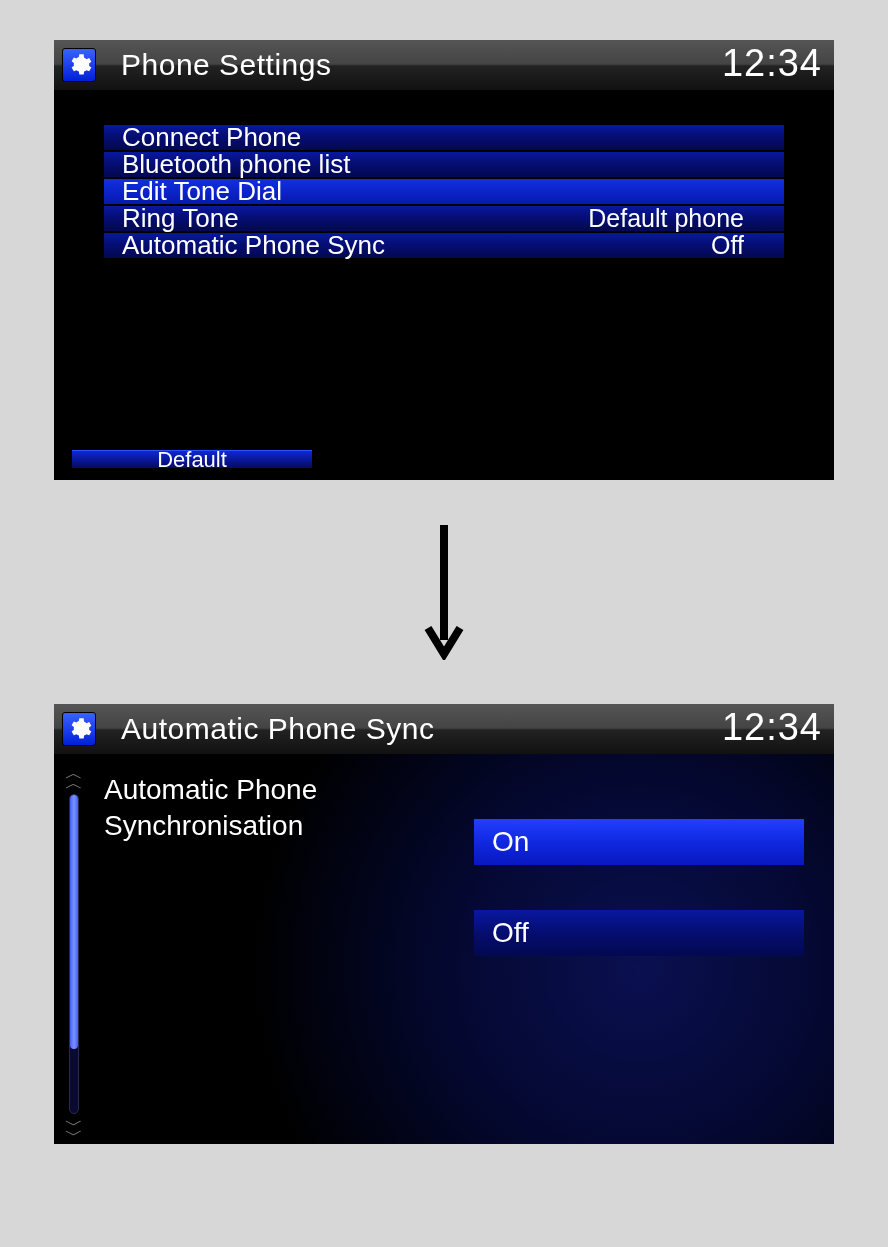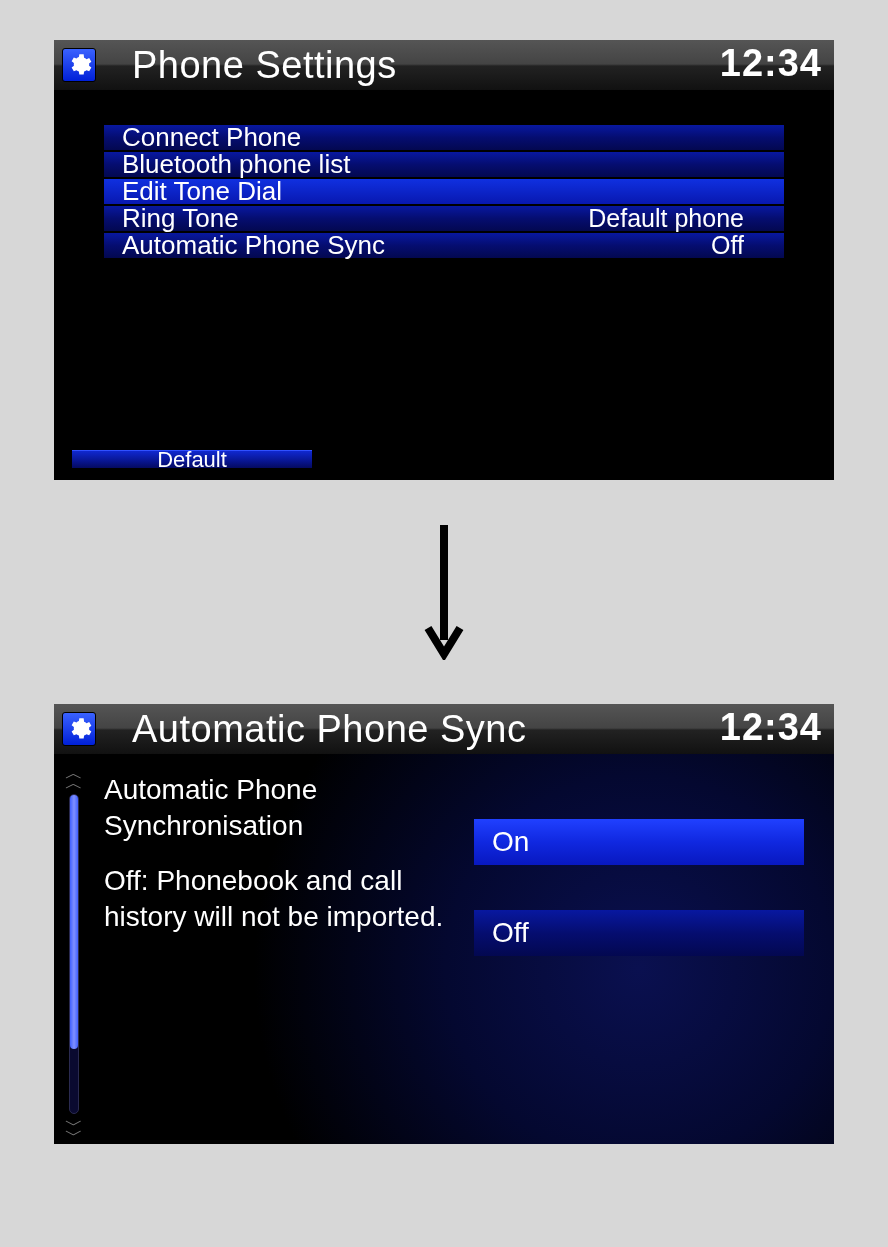--- a/index.html
+++ b/index.html
@@ -35,32 +35,32 @@
       background: linear-gradient(to bottom, #3a62ff 0%, #0020d8 100%);
       border: 1px solid #000;
       display: flex;
       align-items: center;
       justify-content: center;
       border-radius: 3px;
     }
     .gear-box svg { width: 26px; height: 26px; }
     .header-title {
       color: #fff;
+      font-size: 30px;
+      font-weight: normal;
+      margin-left: 25px;
+      letter-spacing: 0.5px;
+    }
+    .clock {
+      position: absolute;
+      right: 12px;
+      top: 2px;
+      color: #fff;
       font-size: 38px;
       font-weight: normal;
-      margin-left: 36px;
-      letter-spacing: 0.5px;
-    }
-    .clock {
-      position: absolute;
-      right: 12px;
-      top: 2px;
-      color: #fff;
-      font-size: 38px;
-      font-weight: bold;
       letter-spacing: 1px;
     }
     .clock-bg {
       position: absolute;
       right: 0;
       top: 0;
       width: 150px;
       height: 50px;
       background: linear-gradient(to bottom, #222 0%, #000 100%);
       transform: skewX(-25deg);
@@ -248,21 +248,20 @@
     <div class="scroll-col">
       <div class="scroll-arrows">︿<br>︿</div>
       <div class="scroll-track">
         <div class="scroll-thumb"></div>
       </div>
       <div class="scroll-arrows">﹀<br>﹀</div>
     </div>
 
     <div class="desc-col">
       <p>Automatic Phone Synchronisation</p>
-      <p>Off: Phonebook and call history will not be imported.</p>
     </div>
 
     <div class="options-col">
       <div class="option-item selected">
         <span>On</span>
       </div>
       <div class="option-item">
         <span>Off</span>
       </div>
     </div>

